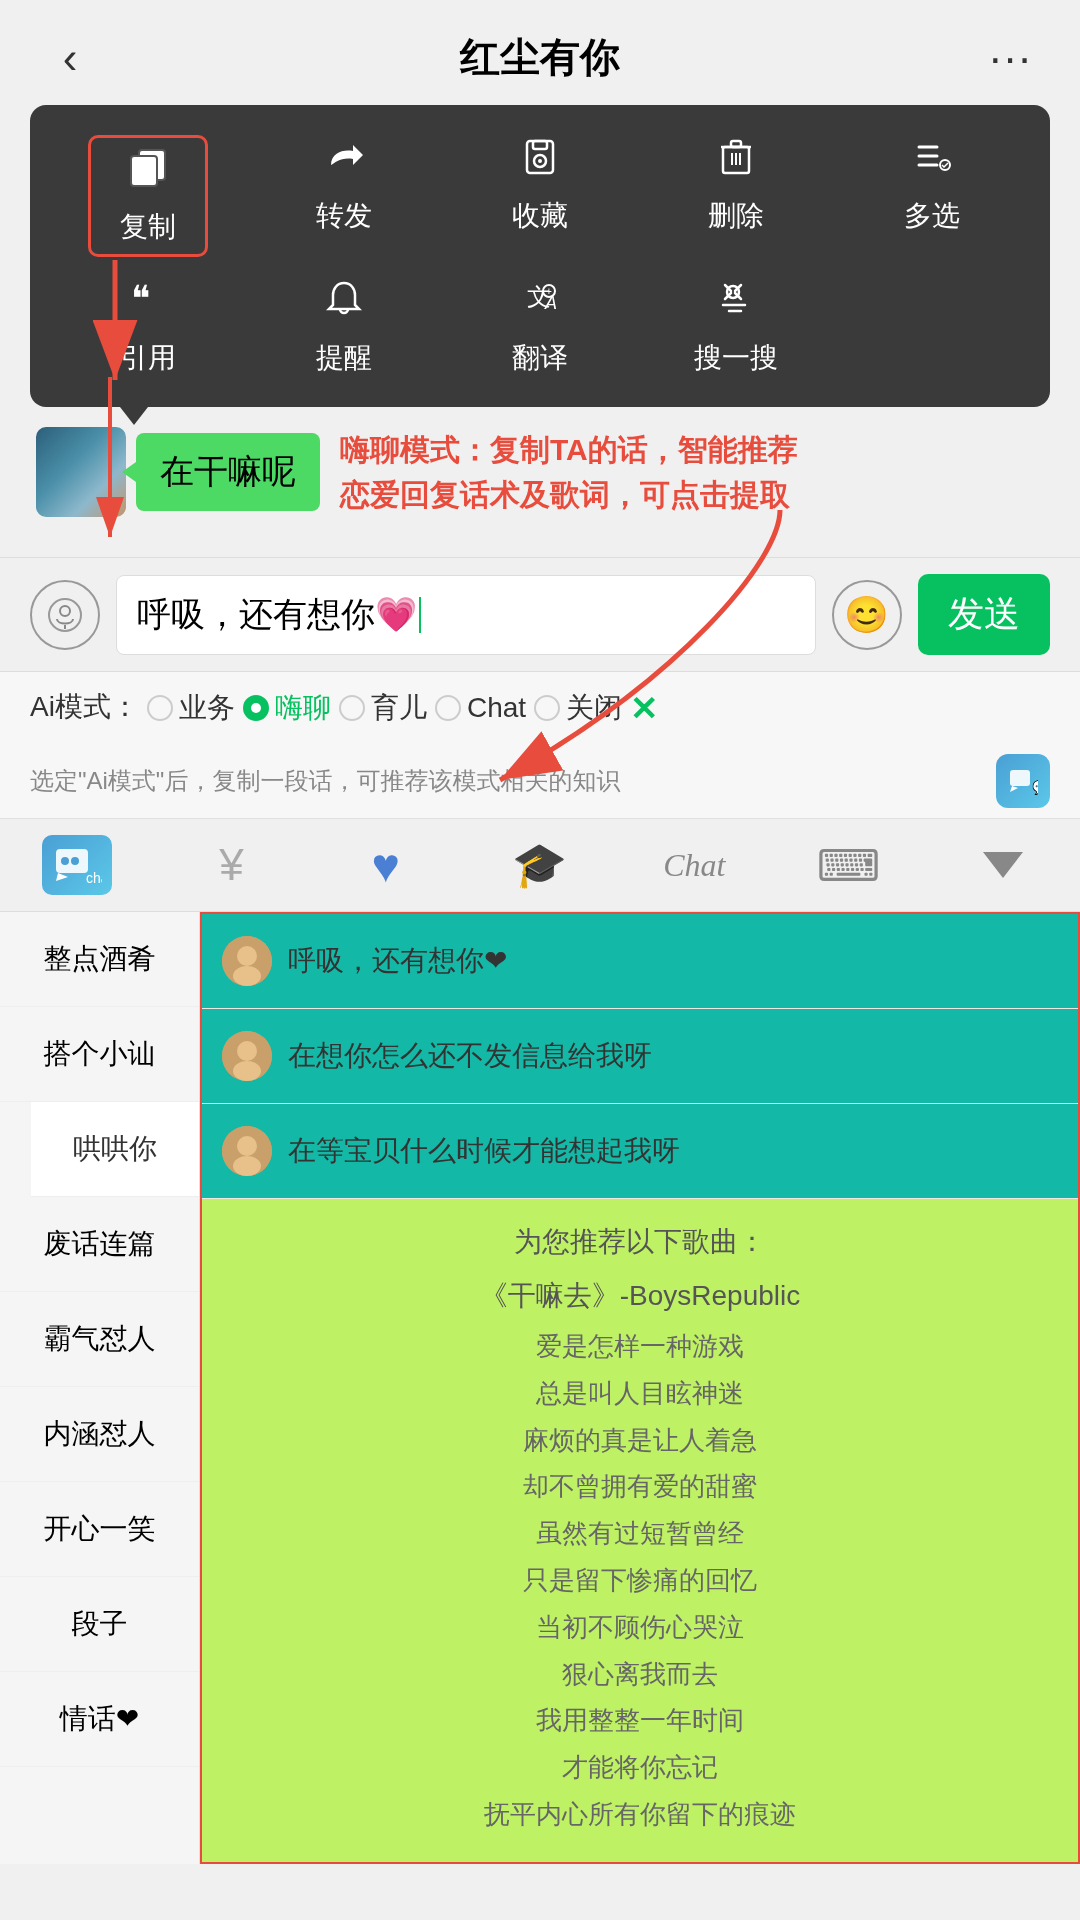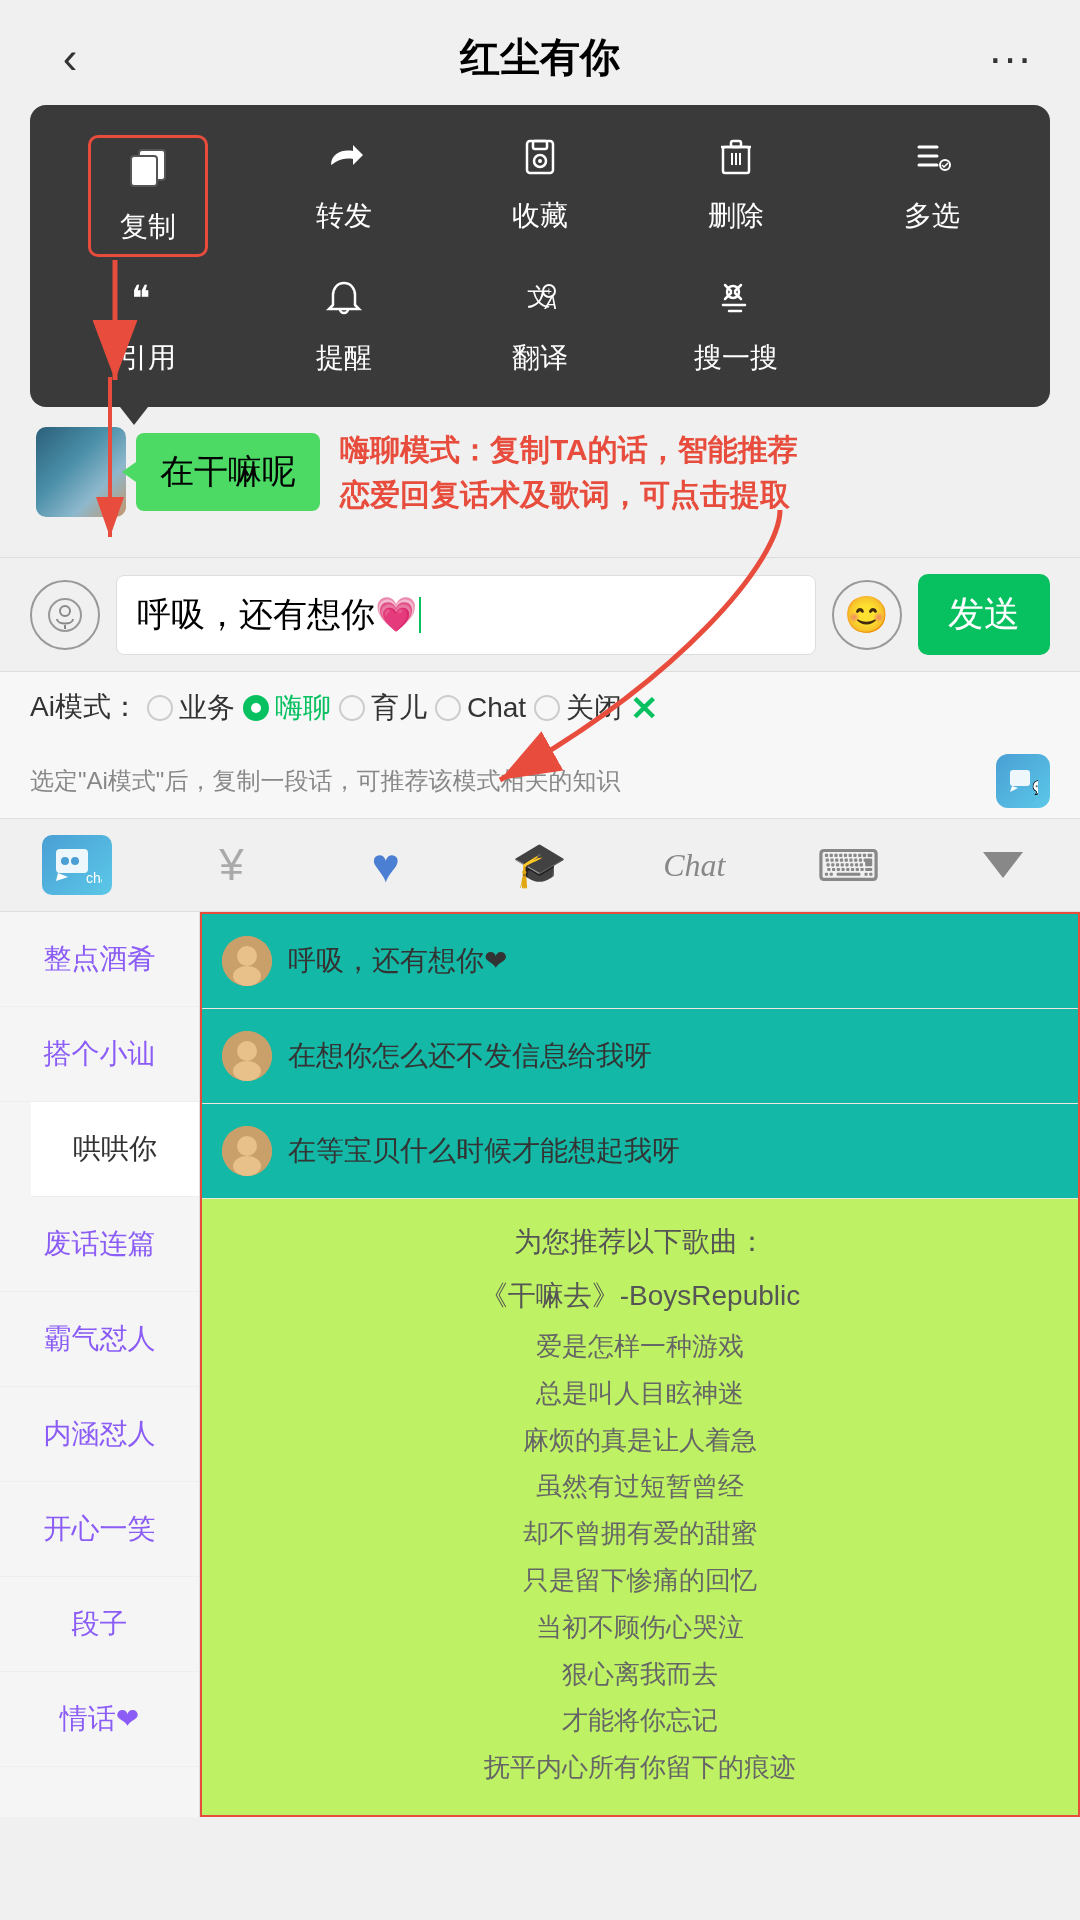--- a/index.html
+++ b/index.html
@@ -316,21 +316,21 @@
     
     .sidebar {
       width: 200px;
       background: #f5f5f5;
       border-right: 1px solid #e0e0e0;
       flex-shrink: 0;
     }
     .sidebar-item {
       padding: 28px 20px;
       font-size: 28px;
-      color: #8b5cf6;
+      color: #000000;
       border-bottom: 1px solid #eee;
       cursor: pointer;
       text-align: center;
     }
     .sidebar-item.active {
       background: #fff;
       color: #333;
       font-weight: 500;
       margin-left: 31px;
     }
@@ -653,25 +653,26 @@
       </div>
       <span class="reply-text">在等宝贝什么时候才能想起我呀</span>
     </div>
 
     <div class="song-section">
       <div class="song-title">为您推荐以下歌曲：</div>
       <div class="song-name">《干嘛去》-BoysRepublic</div>
       <div class="song-line">爱是怎样一种游戏</div>
       <div class="song-line">总是叫人目眩神迷</div>
       <div class="song-line">麻烦的真是让人着急</div>
+      <div class="song-line">却不曾拥有爱的甜蜜</div>
       <div class="song-line">虽然有过短暂曾经</div>
-      <div class="song-line">却不曾拥有爱的甜蜜</div>
       <div class="song-line">只是留下惨痛的回忆</div>
       <div class="song-line">当初不顾伤心哭泣</div>
       <div class="song-line">狠心离我而去</div>
+      <div class="song-line">我用整整一年时间</div>
       <div class="song-line">才能将你忘记</div>
       <div class="song-line">抚平内心所有你留下的痕迹</div>
     </div>
   </div>
 </div>
 
 <svg style="position:absolute; top:0; left:0; width:1080px; height:1920px; pointer-events:none; z-index:100;" viewBox="0 0 1080 1920">
   <defs>
     <marker id="ah1" markerWidth="12" markerHeight="9" refX="12" refY="4.5" orient="auto">
       <polygon points="0 0, 12 4.5, 0 9" fill="#e74c3c"></polygon>

